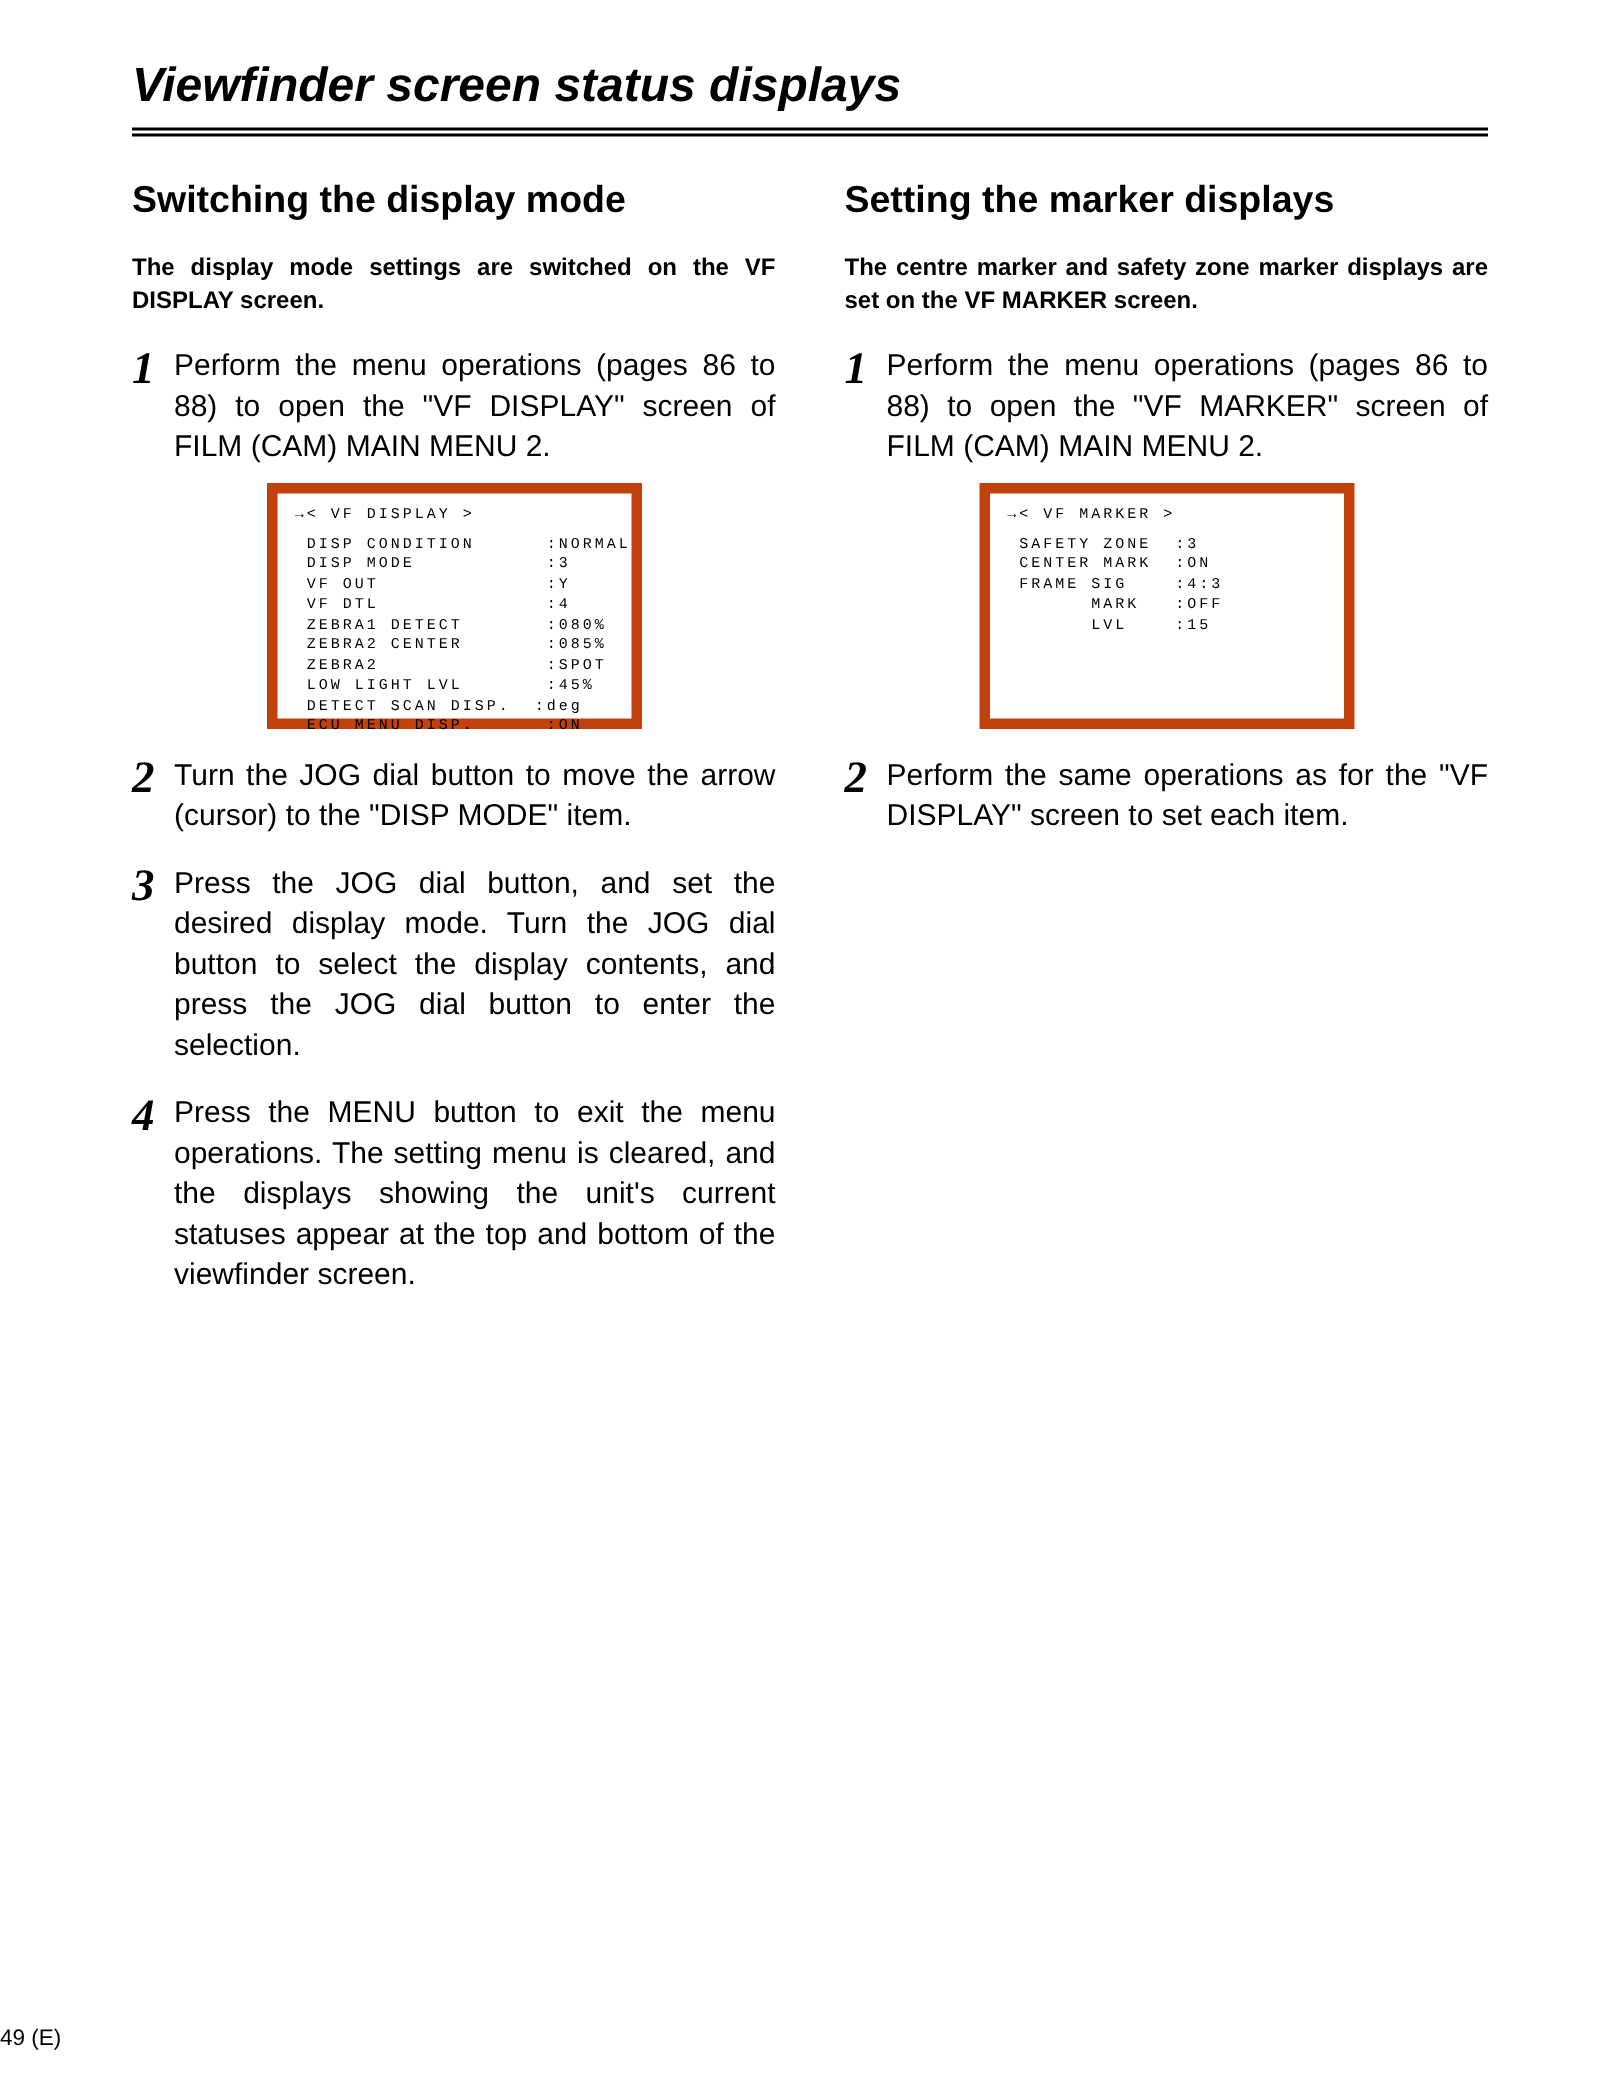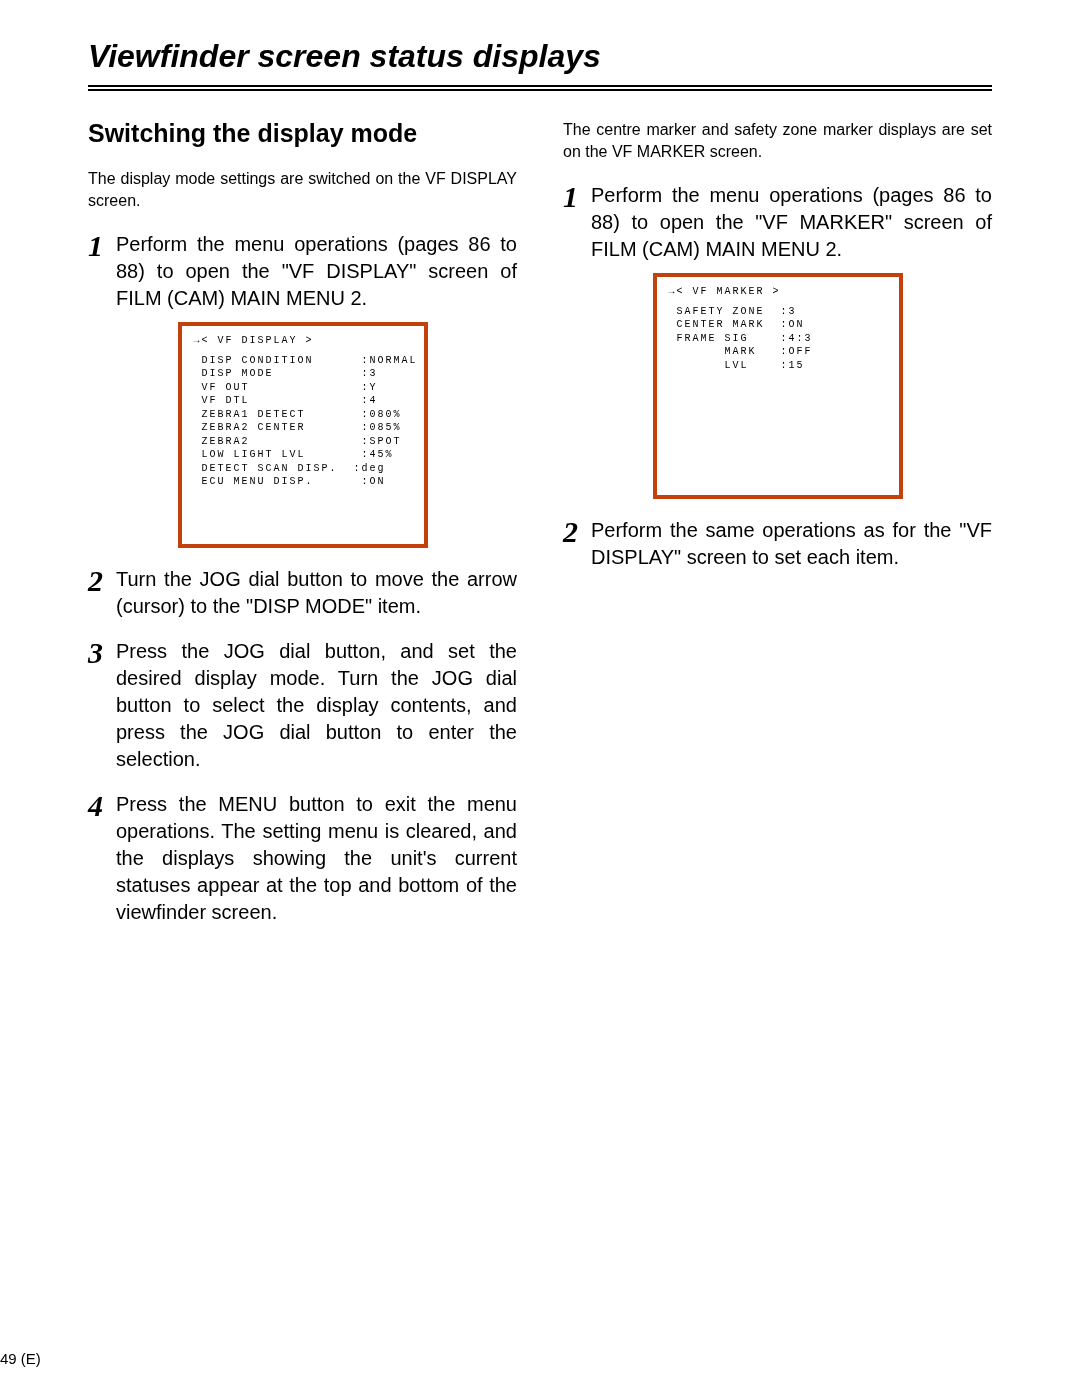--- a/index.html
+++ b/index.html
@@ -41,20 +41,21 @@
   .col > h2 {
     font-size: 25px;
     font-weight: bold;
     margin: 0 0 20px 0;
   }
   .intro {
     font-size: 16px;
     line-height: 1.35;
     text-align: justify;
     margin-bottom: 20px;
+    font-weight: bold;
   }
   .step {
     display: flex;
     align-items: flex-start;
     margin-top: 18px;
   }
   .step-num {
     font-family: "Times New Roman", serif;
     font-style: italic;
     font-weight: bold;
@@ -70,23 +71,23 @@
     font-size: 20px;
     line-height: 1.35;
     text-align: justify;
   }
   .menu-wrap {
     display: flex;
     justify-content: center;
     margin: 10px 0 4px 0;
   }
   .menu {
-    border: 4px solid #c2410c;
+    border: 7px solid #c2410c;
     width: 250px;
-    height: 226px;
+    height: 164px;
     box-sizing: border-box;
     padding: 8px 12px;
     font-family: "Courier New", monospace;
     font-size: 10px;
     letter-spacing: 2px;
     line-height: 1.35;
   }
   .menu-title {
     margin-bottom: 6px;
   }
@@ -150,20 +151,21 @@
       </div>
 
       <div class="step">
         <div class="step-num">4</div>
         <div class="step-text">Press the MENU button to exit the menu operations.
 The setting menu is cleared, and the displays showing the unit's current statuses appear at the top and bottom of the viewfinder screen.</div>
       </div>
     </div>
 
     <div class="col">
+      <h2>Setting the marker displays</h2>
       <div class="intro">The centre marker and safety zone marker displays are set on the VF MARKER screen.</div>
 
       <div class="step">
         <div class="step-num">1</div>
         <div class="step-text">Perform the menu operations (pages 86 to 88) to open the "VF MARKER" screen of FILM (CAM) MAIN MENU 2.</div>
       </div>
 
       <div class="menu-wrap">
         <div class="menu">
           <div class="menu-title">→&lt; VF MARKER &gt;</div>

